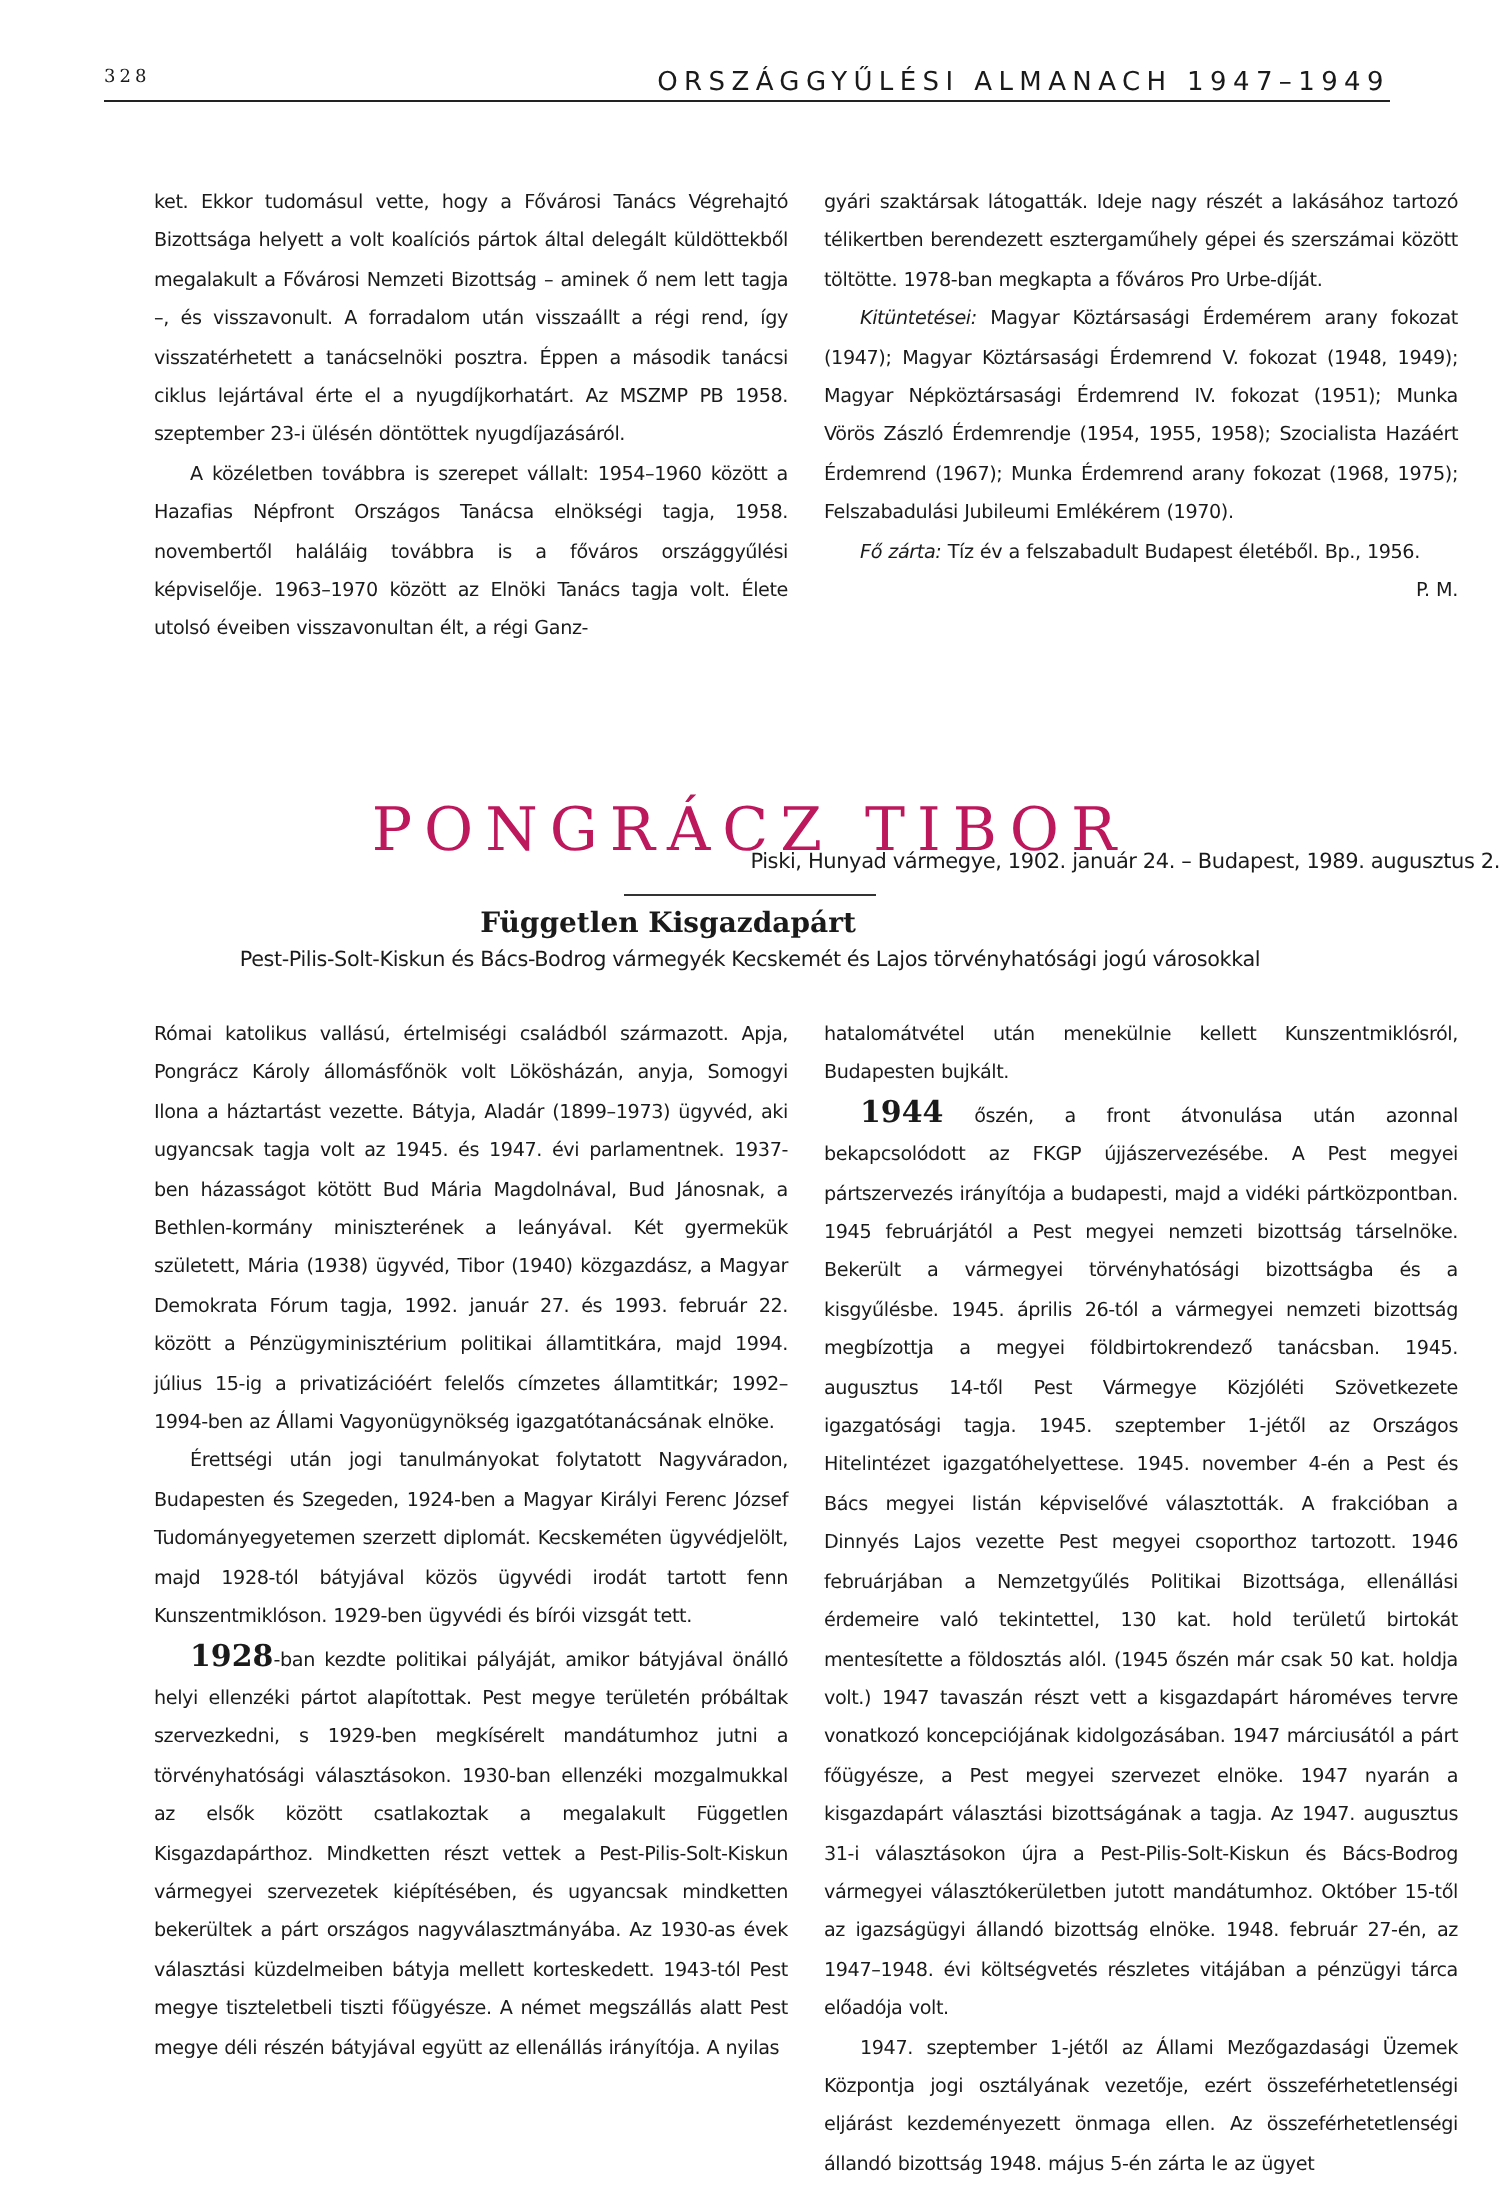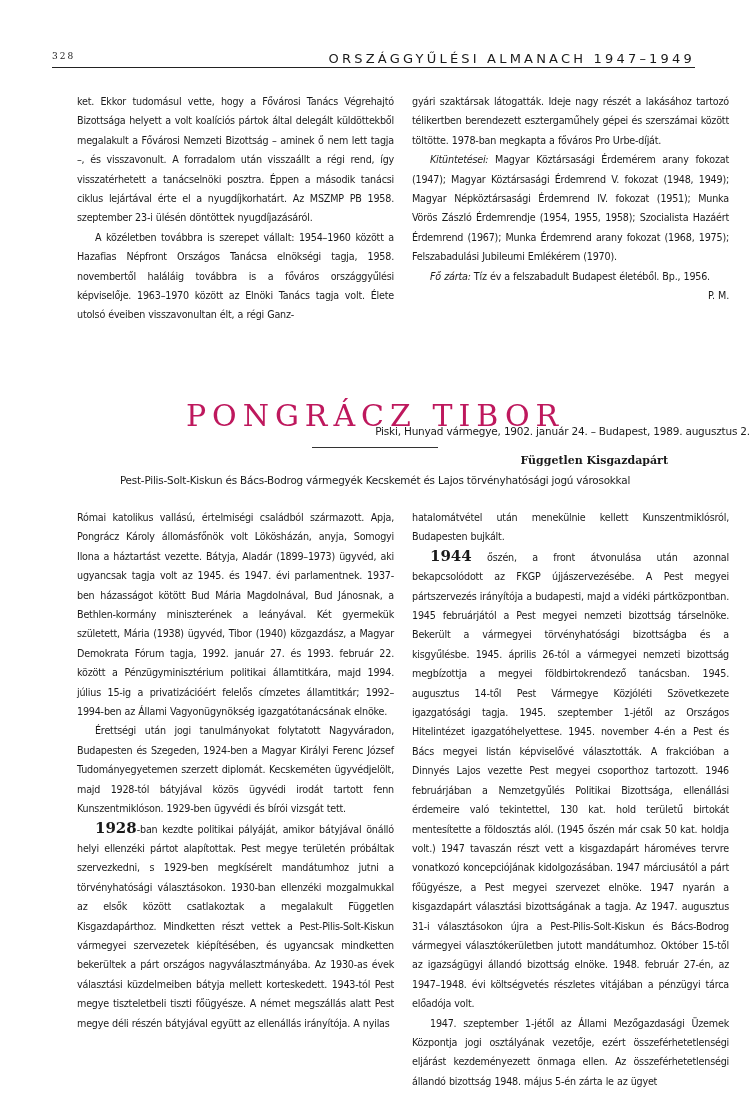--- a/index.html
+++ b/index.html
@@ -1,21 +1,21 @@
 <!DOCTYPE html>
 <html><head>
   <meta charset="utf-8">
   <style>
     html, body { margin: 0; padding: 0; background: #ffffff; }
     body {
       width: 750px; height: 1094px; position: relative; overflow: hidden;
       font-family: "DejaVu Sans", sans-serif; color: #1a1a1a;
     }
     .running-head {
-      position: absolute; left: 52px; top: 47px; width: 643px; height: 20px;
+      position: absolute; left: 52px; top: 30px; width: 643px; height: 20px;
       border-bottom: 1.2px solid #222;
       text-align: center;
     }
     .page-num {
       position: absolute; left: 0; top: 4px;
       font-family: "DejaVu Serif", serif; font-size: 9px; letter-spacing: 2px;
     }
     .head-title {
       position: absolute; right: 0; top: 4px;
       font-family: "DejaVu Sans", sans-serif; font-size: 13px; letter-spacing: 3.2px;
@@ -43,22 +43,22 @@
     }
     .birth-line {
       position: absolute; left: 0; width: 750px; top: 425px; text-align: right;
       font-size: 10.5px; letter-spacing: -0.2px;
     }
     .divider {
       position: absolute; left: 312px; top: 447px; width: 126px; height: 0;
       border-top: 1px solid #333;
     }
     .party {
-      position: absolute; left: 0; width: 668px; top: 454px; text-align: right;
-      font-family: "DejaVu Serif", serif; font-weight: bold; font-size: 11px;
+      position: absolute; left: 0; width: 668px; top: 454px; text-align: center;
+      font-family: "DejaVu Serif", serif; font-weight: bold; font-size: 14px;
     }
     .district {
       position: absolute; left: 0; width: 750px; top: 474px; text-align: center;
       font-size: 10.4px; letter-spacing: -0.2px;
     }
   </style>
 </head>
 <body>
 
 <header class="running-head">

